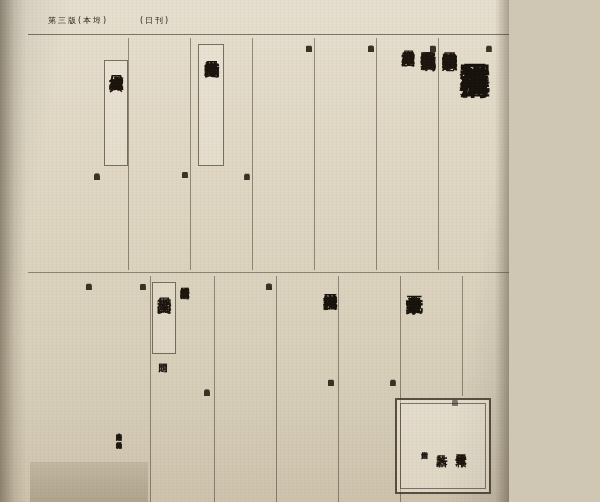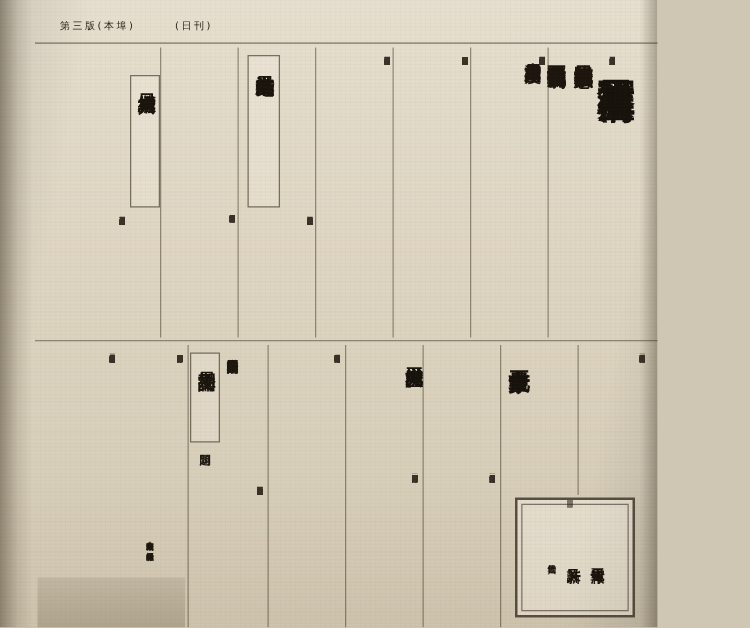--- a/index.html
+++ b/index.html
@@ -6,21 +6,20 @@
   body{
     width:600px;height:502px;overflow:hidden;
     background:#cfc6b4;
     font-family:"DejaVu Sans", sans-serif;
   }
   #page{
     position:relative;width:509px;height:502px;overflow:hidden;
     background:
       linear-gradient(100deg, rgba(0,0,0,0.10) 0%, rgba(0,0,0,0.0) 12%, rgba(0,0,0,0.0) 88%, rgba(0,0,0,0.12) 100%),
       linear-gradient(180deg, #e6dfcf 0%, #ded5c2 40%, #d8cfbb 75%, #cdc3ad 100%);
-    padding-left: 17px;
   }
   
   #grain{
     position:absolute;inset:0;pointer-events:none;
     background-image:
       repeating-linear-gradient(0deg, rgba(120,105,80,0.045) 0px, rgba(120,105,80,0.045) 1px, rgba(255,255,255,0) 1px, rgba(255,255,255,0) 3px),
       repeating-linear-gradient(90deg, rgba(120,105,80,0.035) 0px, rgba(120,105,80,0.035) 1px, rgba(255,255,255,0) 1px, rgba(255,255,255,0) 4px);
     opacity:.7;
   }
   

